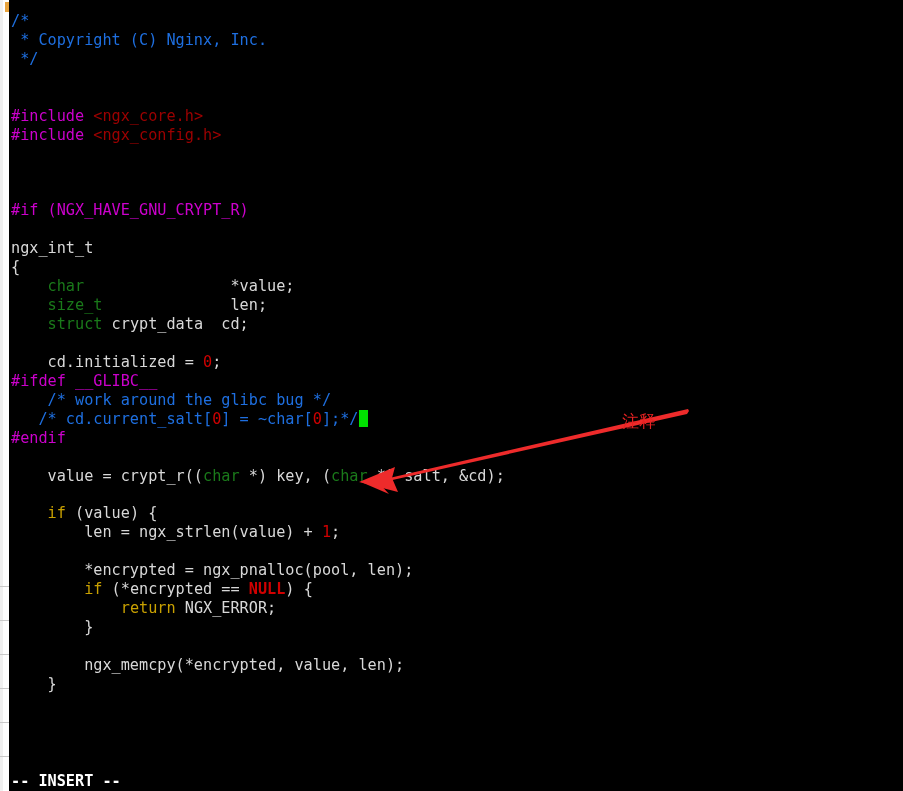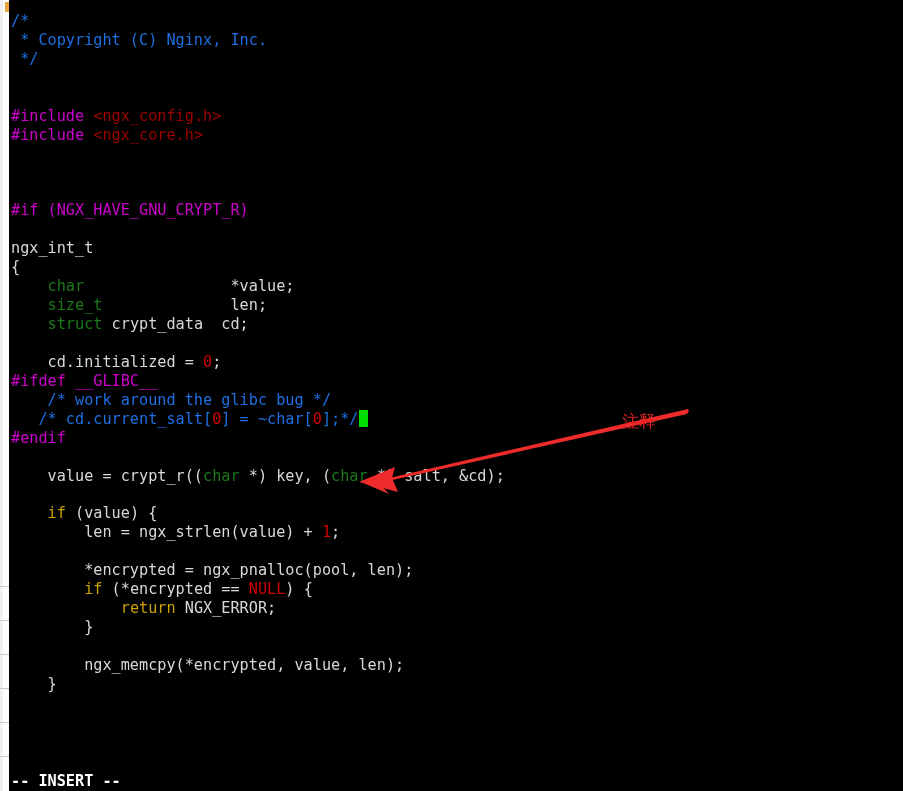--- a/index.html
+++ b/index.html
@@ -72,21 +72,21 @@
     padding-left: 2px;
     letter-spacing: 0px;
   }
 
   
   .c-comment  { color: #1e6fe0; }          
   .c-prepro   { color: #cc00cc; }          
   .c-string   { color: #9e0000; }          
   .c-type     { color: #1a7a1a; text-align: center; }          
   .c-stmt     { color: #c8a000; }          
-  .c-const    { color: #d00000; }          
+  .c-const    { color: #d00000; font-weight: bold; }          
   .c-number   { color: #d00000; }
   .c-plain    { color: #d8d8d8; }
 
   .cursor {
     display: inline-block;
     width: 9.15px;
     height: 17px;
     vertical-align: -3px;
     background: #00e000;
   }
@@ -139,22 +139,22 @@
   <div class="edge-rule" style="top:756px"></div>
 </div>
 
 <div id="terminal">
   <div id="buffer">
       <div class="line"><span class="c-comment">/*</span></div>
       <div class="line"><span class="c-comment"> * Copyright (C) Nginx, Inc.</span></div>
       <div class="line"><span class="c-comment"> */</span></div>
       <div class="line">&nbsp;</div>
       <div class="line">&nbsp;</div>
+      <div class="line"><span class="c-prepro">#include </span><span class="c-string">&lt;ngx_core.h&gt;</span></div>
       <div class="line"><span class="c-prepro">#include </span><span class="c-string">&lt;ngx_config.h&gt;</span></div>
-      <div class="line"><span class="c-prepro">#include </span><span class="c-string">&lt;ngx_core.h&gt;</span></div>
       <div class="line">&nbsp;</div>
       <div class="line">&nbsp;</div>
       <div class="line">&nbsp;</div>
       <div class="line"><span class="c-prepro">#if (NGX_HAVE_GNU_CRYPT_R)</span></div>
       <div class="line">&nbsp;</div>
       <div class="line"><span class="c-plain">ngx_int_t</span></div>
       <div class="line"><span class="c-plain">{</span></div>
       <div class="line"><span class="c-plain">    </span><span class="c-type">char</span><span class="c-plain">                *value;</span></div>
       <div class="line"><span class="c-plain">    </span><span class="c-type">size_t</span><span class="c-plain">              len;</span></div>
       <div class="line"><span class="c-plain">    </span><span class="c-type">struct</span><span class="c-plain"> crypt_data  cd;</span></div>

